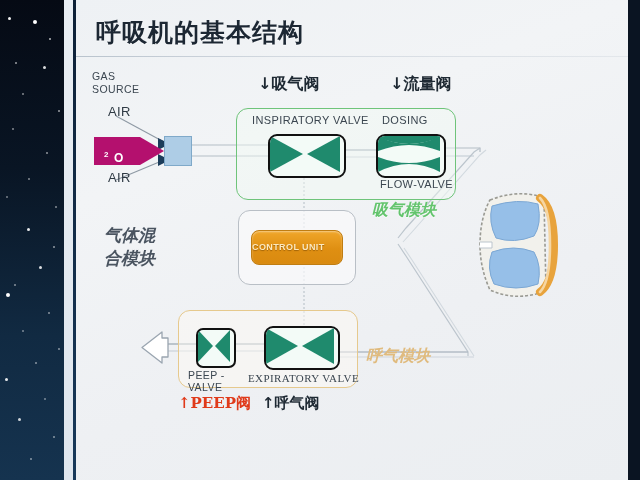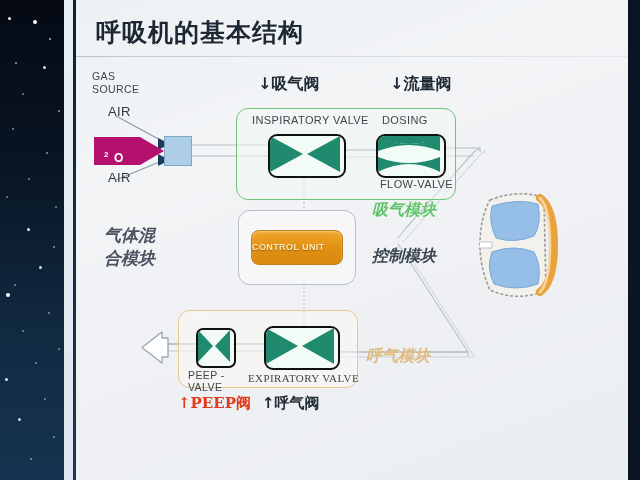--- a/index.html
+++ b/index.html
@@ -250,21 +250,20 @@
 
       <div class="cn cn-mix">
         <div>气体混</div>
         <div>合模块</div>
       </div>
 
       <div class="mod mod-ctrl"></div>
       <div class="ctrl-unit">
         <span>CONTROL UNIT</span>
       </div>
-      <div class="cn cn-ctrl-mod">控制模块</div>
 
       <div class="mod mod-exp"></div>
 
       <div class="valve small v-peep">
         <svg class="bowtie" width="32" height="32" viewBox="0 0 32 32" preserveAspectRatio="none">
           <path d="M0 0 L15 16 L0 32 Z" fill="#1f8a6d"></path>
           <path d="M32 0 L17 16 L32 32 Z" fill="#1f8a6d"></path>
         </svg>
       </div>
 

